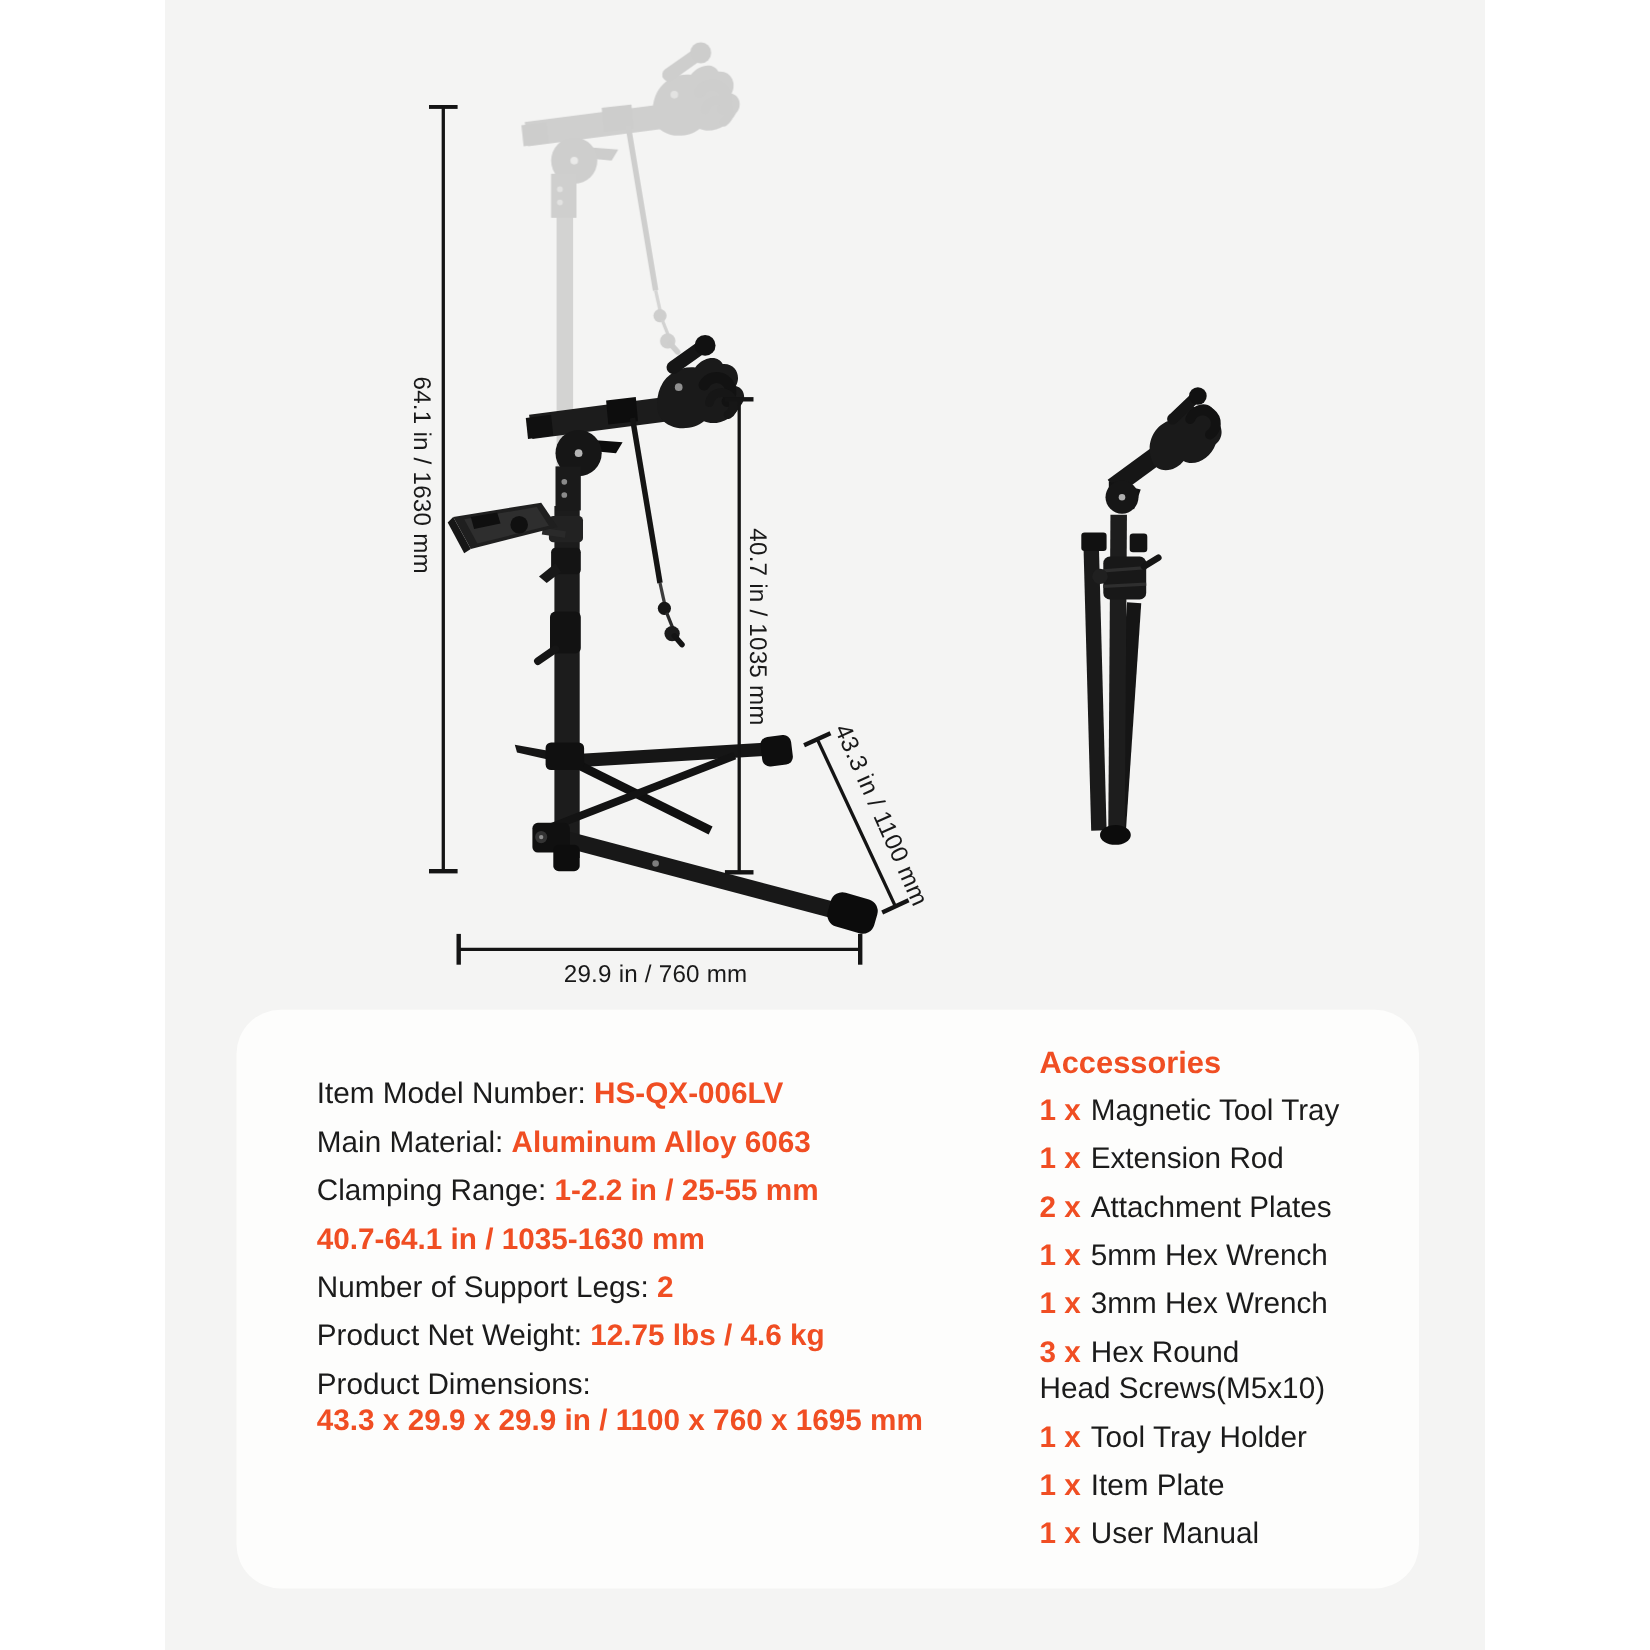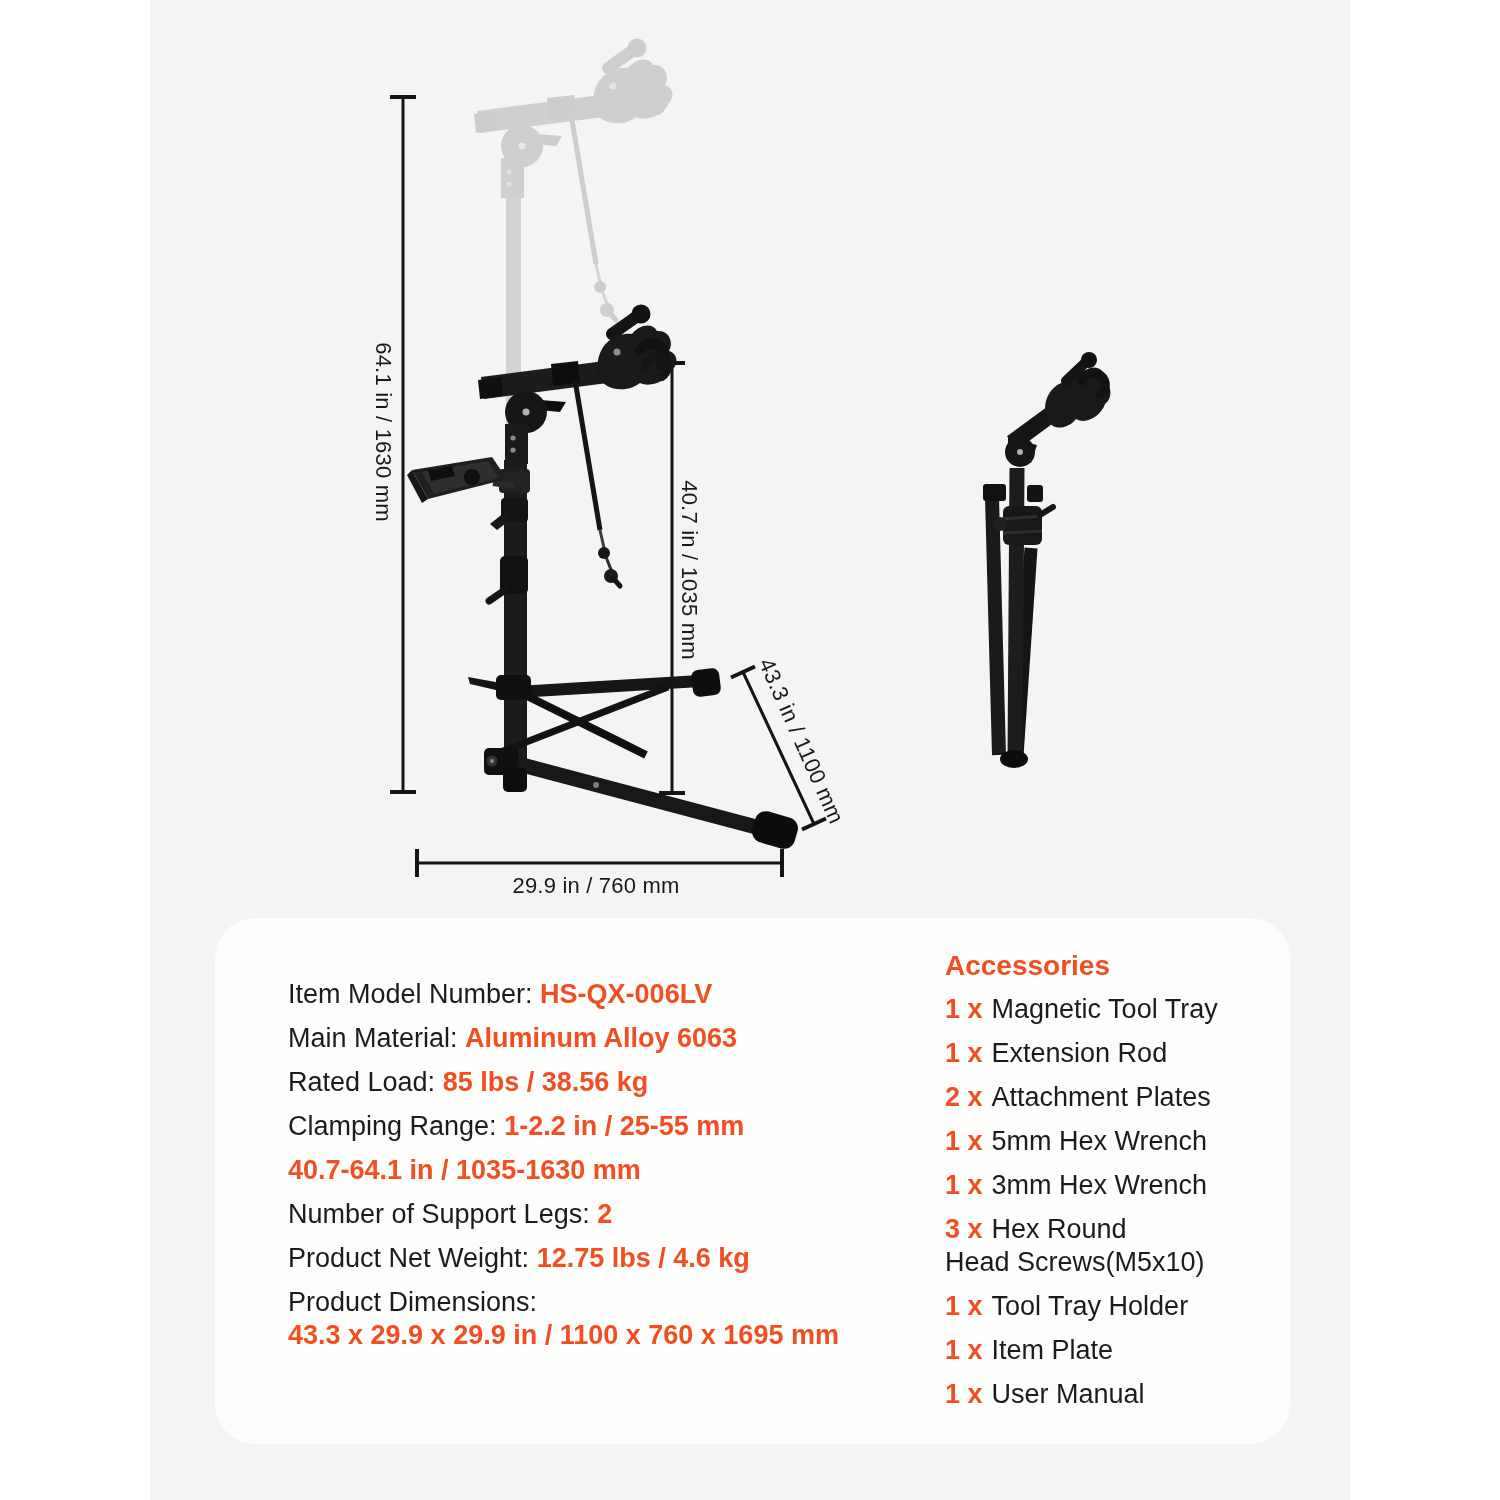--- a/index.html
+++ b/index.html
@@ -183,23 +183,20 @@
 <div class="panel">
 
   <div class="col-specs">
     <div class="spec-row">
       <span class="spec-label">Item Model Number: </span><span class="spec-value">HS-QX-006LV</span>
     </div>
     <div class="spec-row">
       <span class="spec-label">Main Material: </span><span class="spec-value">Aluminum Alloy 6063</span>
     </div>
     <div class="spec-row">
-      <span class="spec-label">Rated Load: </span><span class="spec-value">85 lbs / 38.56 kg</span>
-    </div>
-    <div class="spec-row">
       <span class="spec-label">Clamping Range: </span><span class="spec-value">1-2.2 in / 25-55 mm</span>
     </div>
     <div class="spec-row stacked">
         <span class="spec-value">40.7-64.1 in / 1035-1630 mm</span>
     </div>
     <div class="spec-row">
       <span class="spec-label">Number of Support Legs: </span><span class="spec-value">2</span>
     </div>
     <div class="spec-row">
       <span class="spec-label">Product Net Weight: </span><span class="spec-value">12.75 lbs / 4.6 kg</span>

